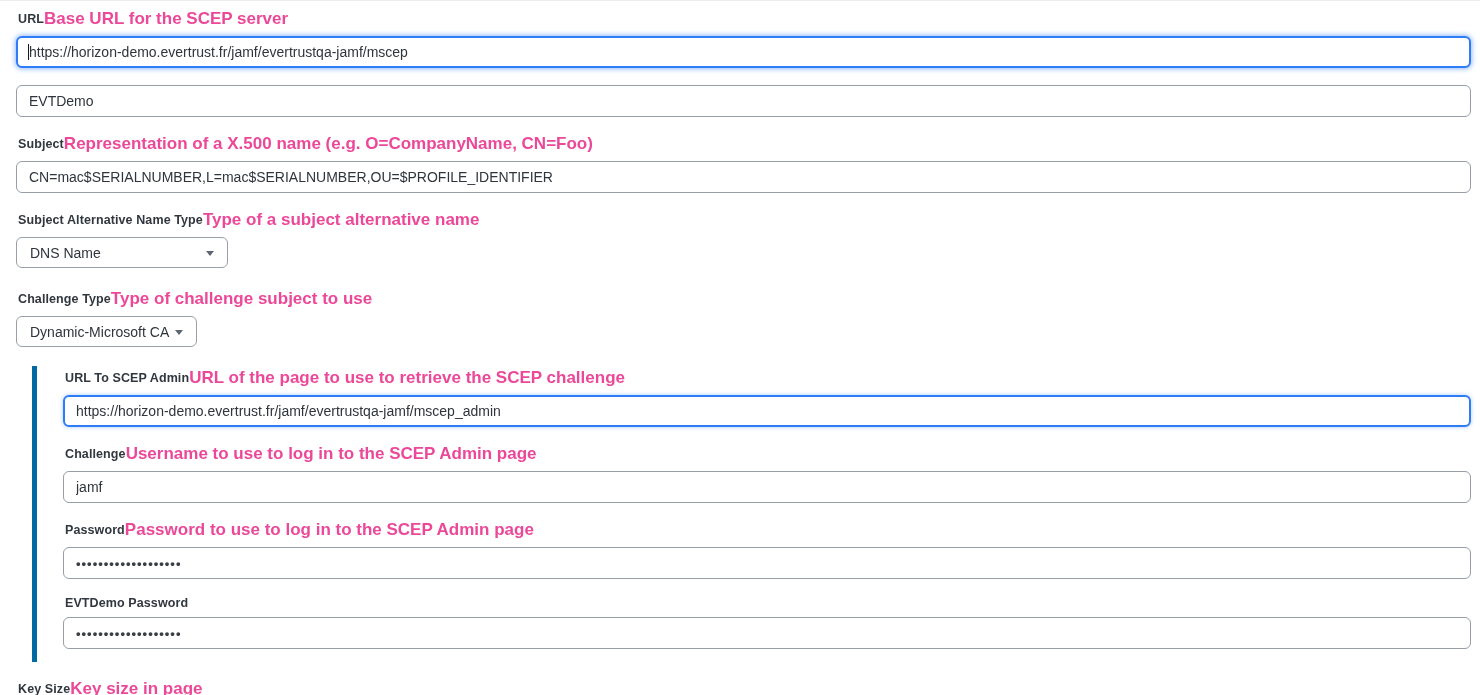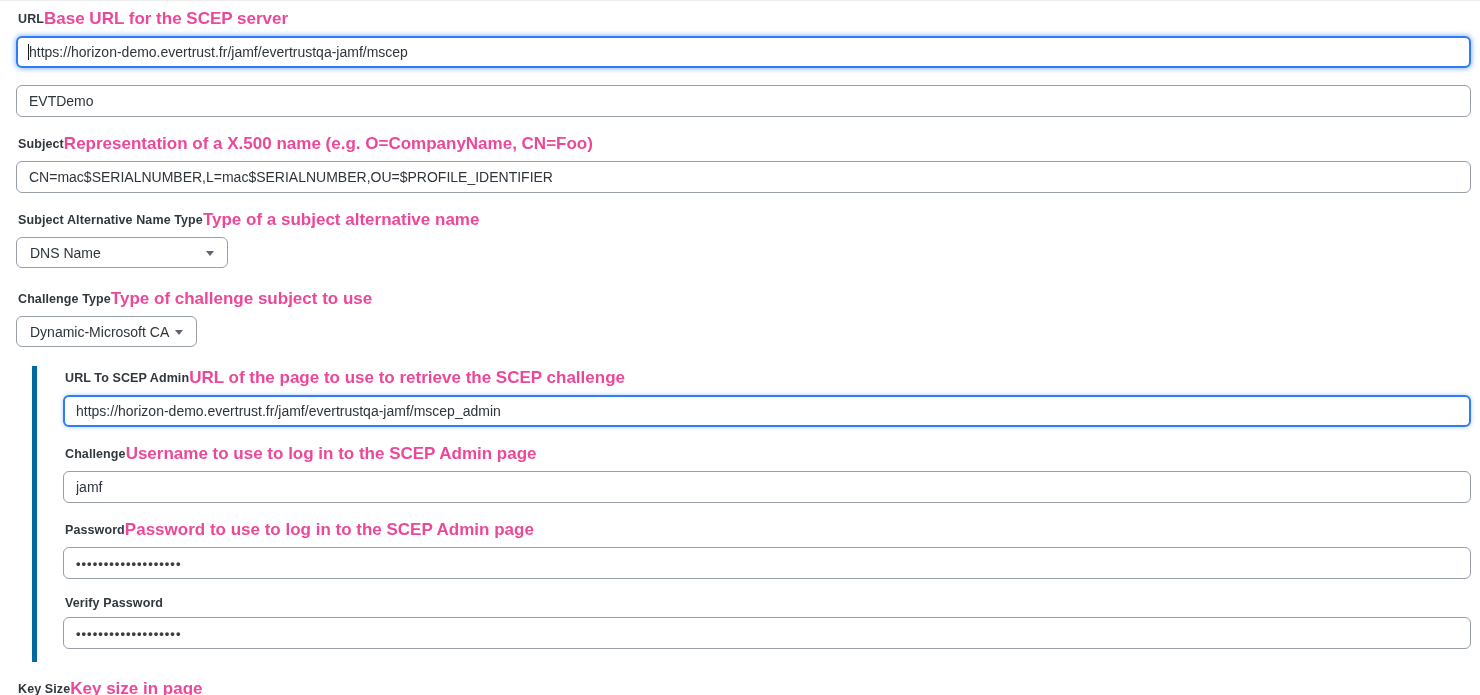--- a/index.html
+++ b/index.html
@@ -148,21 +148,21 @@
         <span class="label">Password</span>
         <span class="hint">Password to use to log in to the SCEP Admin page</span>
       </div>
       <div class="input-wrap">
         <input type="text" class="text-input pwd" value="•••••••••••••••••••" style="">
       </div>
     </div>
 
     <div class="field">
       <div class="field-head">
-        <span class="label">Verify Password</span>
+        <span class="label">EVTDemo Password</span>
         <span class="hint"></span>
       </div>
       <div class="input-wrap">
         <input type="text" class="text-input pwd" value="•••••••••••••••••••" style="">
       </div>
     </div>
 
   </div>
 
   <div class="field" style="margin-top:17px; margin-bottom:0">

